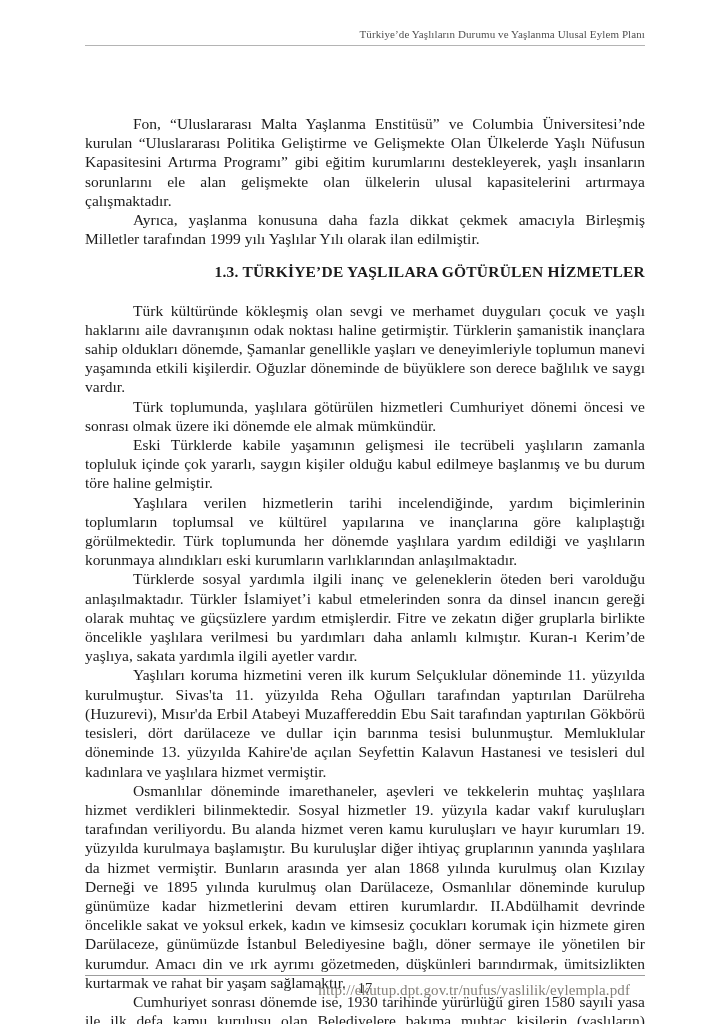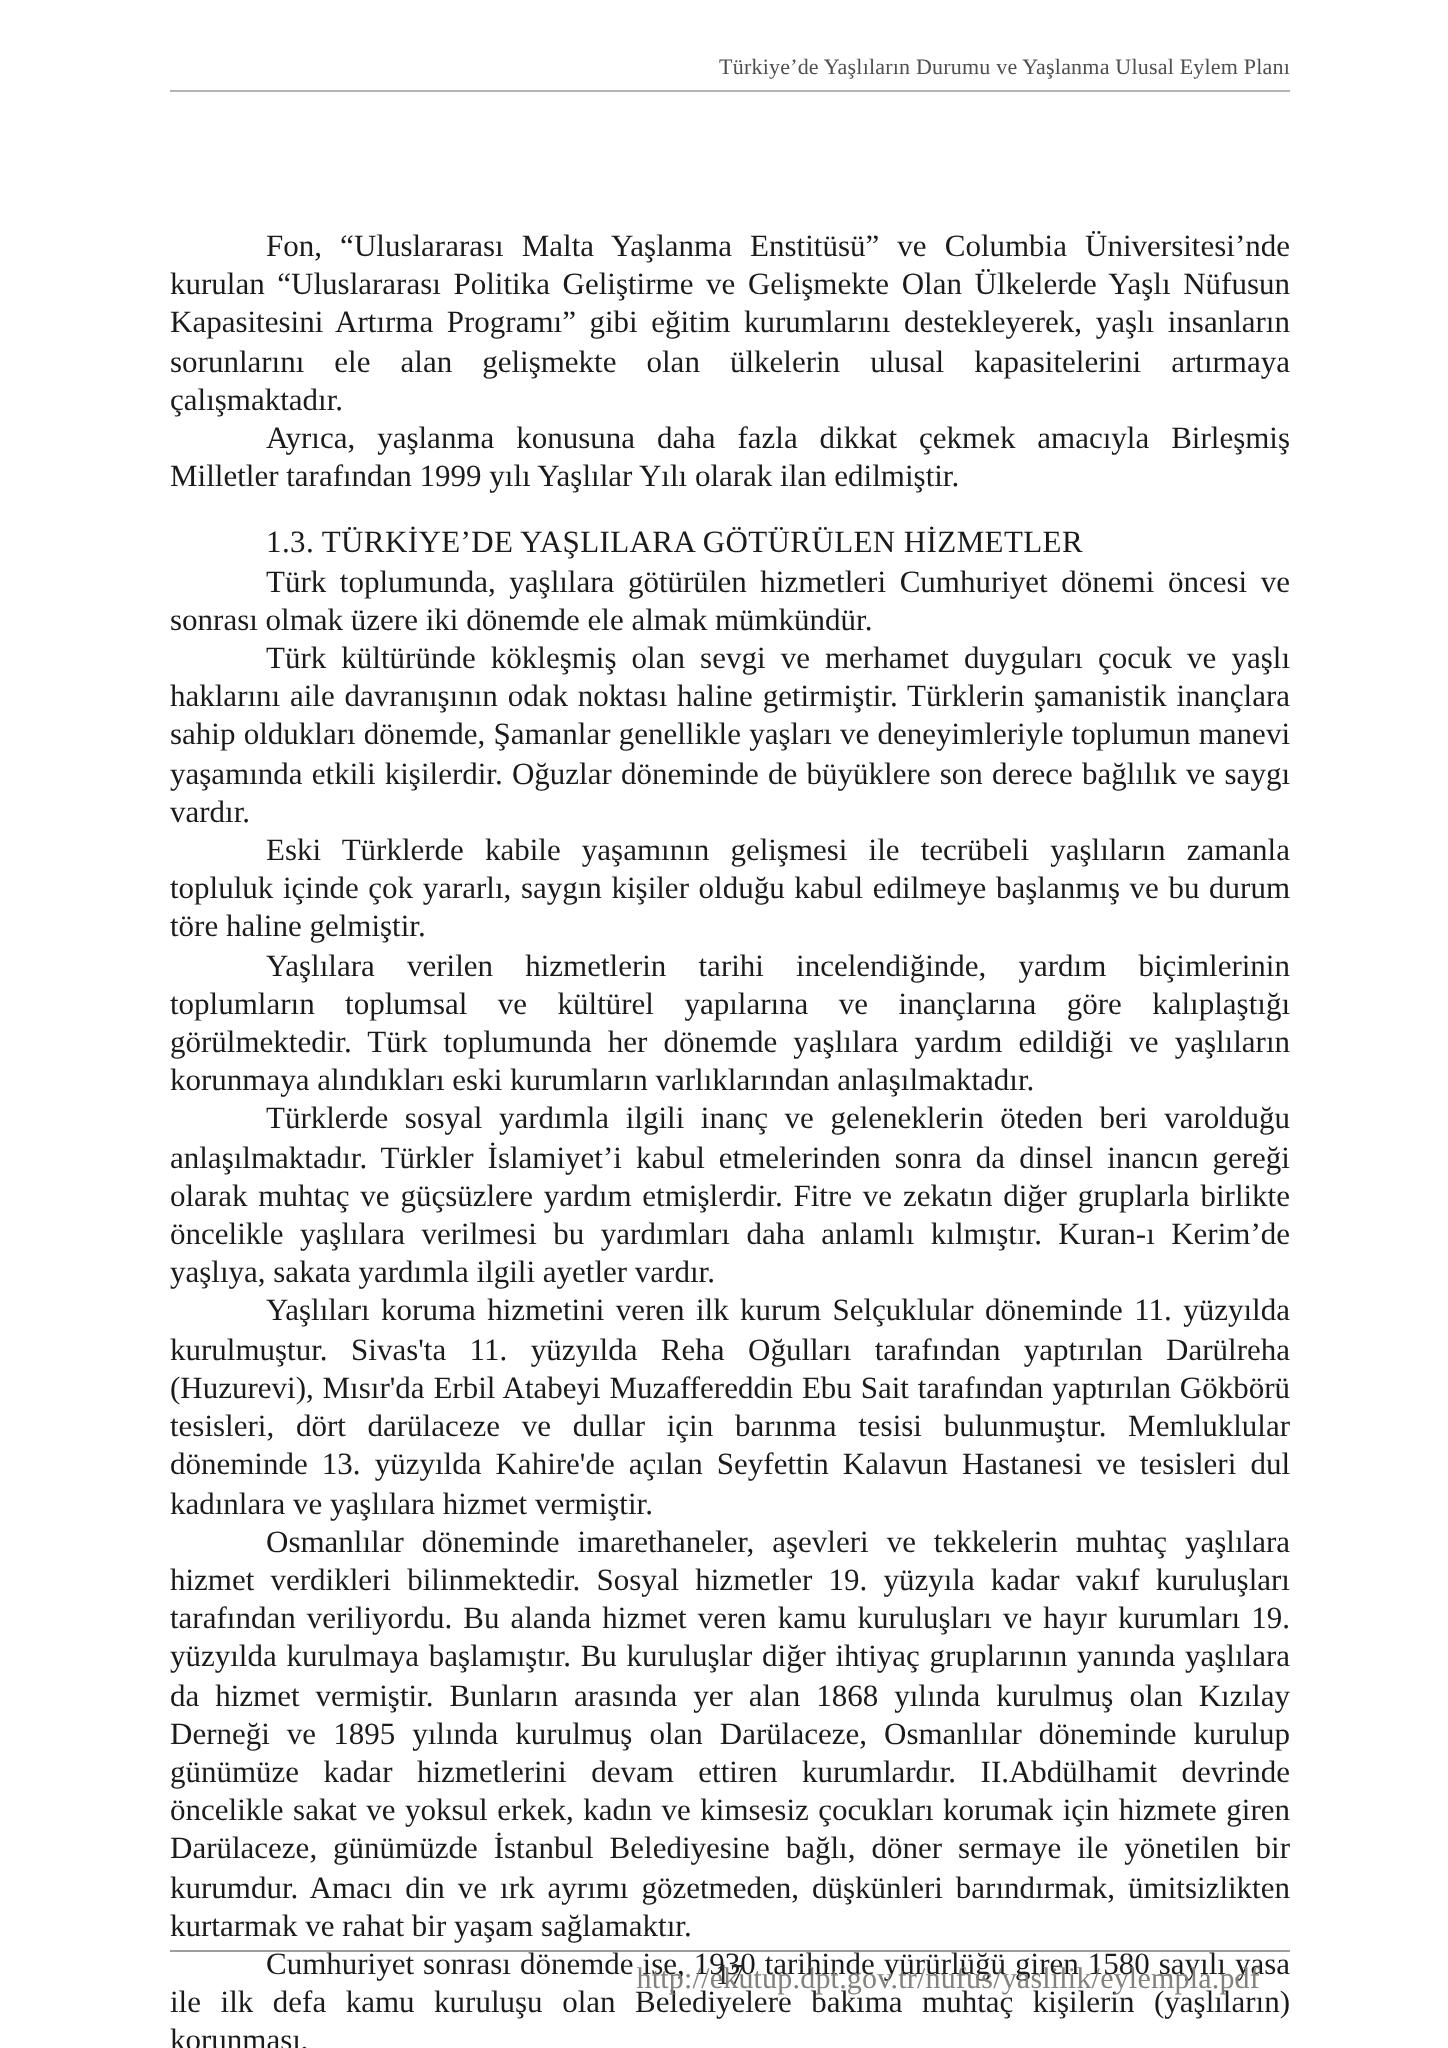--- a/index.html
+++ b/index.html
@@ -30,25 +30,25 @@
     top: 114px; left: 85px; right: 79px;
     font-size: 15.5px;
     line-height: 19.2px;
     text-align: justify;
   }
   .content p {
     margin: 0;
     text-indent: 48px;
   }
   .section-heading {
-    font-weight: normal;
+    font-weight: bold;
     font-size: 15.5px;
-    margin: 14px 0 0 0;
+    margin: 14px 0 19px 0;
     padding-left: 48px;
-    text-align: left;
+    text-align: right;
     letter-spacing: 0.2px;
   }
   .footer {
     position: absolute;
     left: 85px; right: 79px;
     top: 975px;
     border-top: 1px solid #9d9d9d;
     padding-top: 4px;
     height: 24px;
   }
@@ -75,22 +75,22 @@
   <div class="header">
     <span>Türkiye’de Yaşlıların Durumu ve Yaşlanma Ulusal Eylem Planı</span>
   </div>
 
   <div class="content">
     <p>Fon, “Uluslararası Malta Yaşlanma Enstitüsü” ve Columbia Üniversitesi’nde kurulan “Uluslararası Politika Geliştirme ve Gelişmekte Olan Ülkelerde Yaşlı Nüfusun Kapasitesini Artırma Programı” gibi eğitim kurumlarını destekleyerek, yaşlı insanların sorunlarını ele alan gelişmekte olan ülkelerin ulusal kapasitelerini artırmaya çalışmaktadır.</p>
     <p>Ayrıca, yaşlanma konusuna daha fazla dikkat çekmek amacıyla Birleşmiş Milletler tarafından 1999 yılı Yaşlılar Yılı olarak ilan edilmiştir.</p>
 
     <h2 class="section-heading">1.3. TÜRKİYE’DE YAŞLILARA GÖTÜRÜLEN HİZMETLER</h2>
 
+    <p>Türk kültüründe kökleşmiş olan sevgi ve merhamet duyguları çocuk ve yaşlı haklarını aile davranışının odak noktası haline getirmiştir. Türklerin şamanistik inançlara sahip oldukları dönemde, Şamanlar genellikle yaşları ve deneyimleriyle toplumun manevi yaşamında etkili kişilerdir. Oğuzlar döneminde de büyüklere son derece bağlılık ve saygı vardır.</p>
     <p>Türk toplumunda, yaşlılara götürülen hizmetleri Cumhuriyet dönemi öncesi ve sonrası olmak üzere iki dönemde ele almak mümkündür.</p>
-    <p>Türk kültüründe kökleşmiş olan sevgi ve merhamet duyguları çocuk ve yaşlı haklarını aile davranışının odak noktası haline getirmiştir. Türklerin şamanistik inançlara sahip oldukları dönemde, Şamanlar genellikle yaşları ve deneyimleriyle toplumun manevi yaşamında etkili kişilerdir. Oğuzlar döneminde de büyüklere son derece bağlılık ve saygı vardır.</p>
     <p>Eski Türklerde kabile yaşamının gelişmesi ile tecrübeli yaşlıların zamanla topluluk içinde çok yararlı, saygın kişiler olduğu kabul edilmeye başlanmış ve bu durum töre haline gelmiştir.</p>
     <p>Yaşlılara verilen hizmetlerin tarihi incelendiğinde, yardım biçimlerinin toplumların toplumsal ve kültürel yapılarına ve inançlarına göre kalıplaştığı görülmektedir. Türk toplumunda her dönemde yaşlılara yardım edildiği ve yaşlıların korunmaya alındıkları eski kurumların varlıklarından anlaşılmaktadır.</p>
     <p>Türklerde sosyal yardımla ilgili inanç ve geleneklerin öteden beri varolduğu anlaşılmaktadır. Türkler İslamiyet’i kabul etmelerinden sonra da dinsel inancın gereği olarak muhtaç ve güçsüzlere yardım etmişlerdir. Fitre ve zekatın diğer gruplarla birlikte öncelikle yaşlılara verilmesi bu yardımları daha anlamlı kılmıştır. Kuran-ı Kerim’de yaşlıya, sakata yardımla ilgili ayetler vardır.</p>
     <p>Yaşlıları koruma hizmetini veren ilk kurum Selçuklular döneminde 11. yüzyılda kurulmuştur. Sivas'ta 11. yüzyılda Reha Oğulları tarafından yaptırılan Darülreha (Huzurevi), Mısır'da Erbil Atabeyi Muzaffereddin Ebu Sait tarafından yaptırılan Gökbörü tesisleri, dört darülaceze ve dullar için barınma tesisi bulunmuştur. Memluklular döneminde 13. yüzyılda Kahire'de açılan Seyfettin Kalavun Hastanesi ve tesisleri dul kadınlara ve yaşlılara hizmet vermiştir.</p>
     <p>Osmanlılar döneminde imarethaneler, aşevleri ve tekkelerin muhtaç yaşlılara hizmet verdikleri bilinmektedir. Sosyal hizmetler 19. yüzyıla kadar vakıf kuruluşları tarafından veriliyordu. Bu alanda hizmet veren kamu kuruluşları ve hayır kurumları 19. yüzyılda kurulmaya başlamıştır. Bu kuruluşlar diğer ihtiyaç gruplarının yanında yaşlılara da hizmet vermiştir. Bunların arasında yer alan 1868 yılında kurulmuş olan Kızılay Derneği ve 1895 yılında kurulmuş olan Darülaceze, Osmanlılar döneminde kurulup günümüze kadar hizmetlerini devam ettiren kurumlardır. II.Abdülhamit devrinde öncelikle sakat ve yoksul erkek, kadın ve kimsesiz çocukları korumak için hizmete giren Darülaceze, günümüzde İstanbul Belediyesine bağlı, döner sermaye ile yönetilen bir kurumdur. Amacı din ve ırk ayrımı gözetmeden, düşkünleri barındırmak, ümitsizlikten kurtarmak ve rahat bir yaşam sağlamaktır.</p>
     <p>Cumhuriyet sonrası dönemde ise, 1930 tarihinde yürürlüğü giren 1580 sayılı yasa ile ilk defa kamu kuruluşu olan Belediyelere bakıma muhtaç kişilerin (yaşlıların) korunması,</p>
   </div>
 
   <div class="footer">
     <div class="page-number">17</div>

